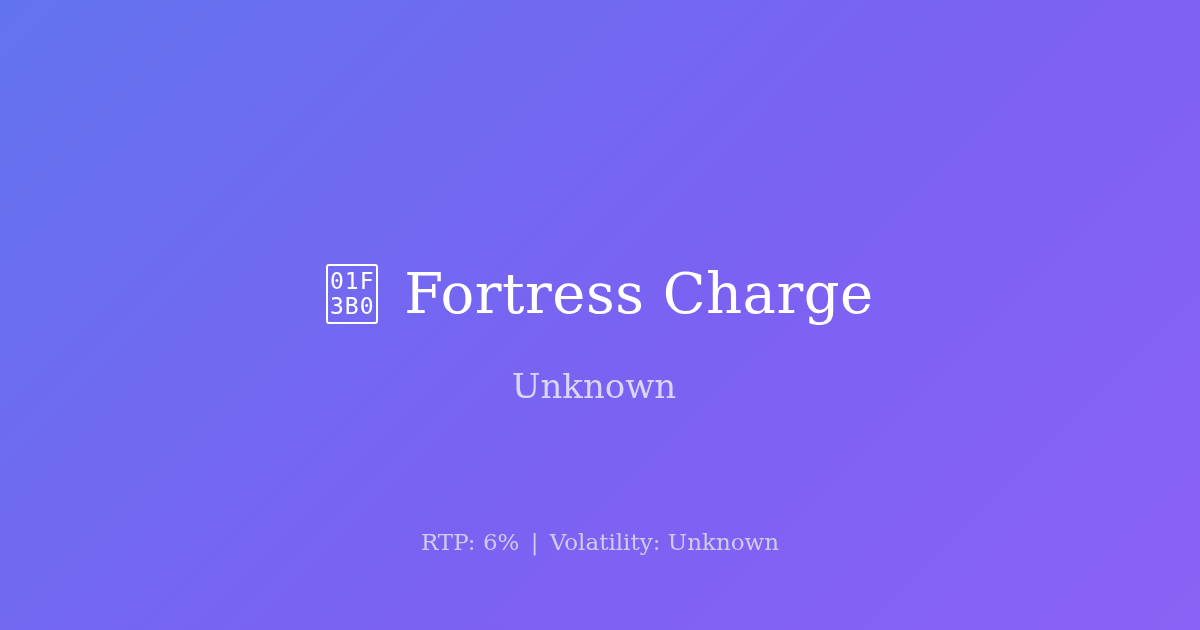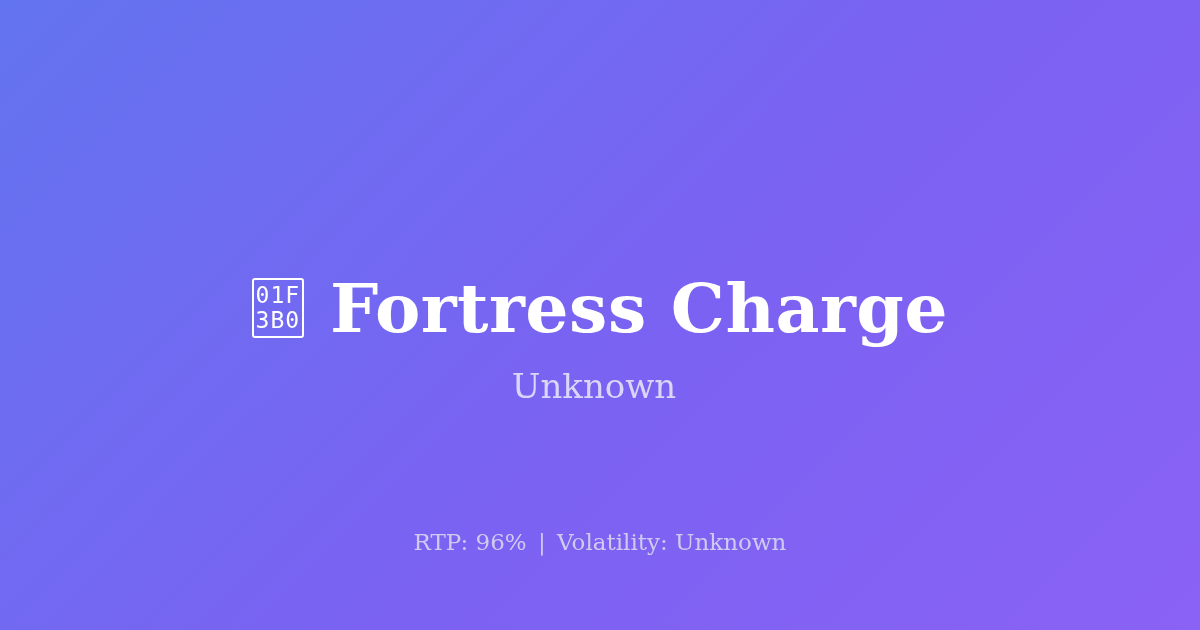--- a/index.html
+++ b/index.html
@@ -47,22 +47,22 @@
     font-size: 23px;
     line-height: 25px;
     letter-spacing: 1px;
     text-align: center;
     white-space: pre;
     font-weight: 400;
   }
   .title-text {
     color: #ffffff;
     font-family: "DejaVu Serif", serif;
-    font-weight: 700;
-    font-size: 68px;
+    font-weight: 400;
+    font-size: 56px;
     line-height: 1;
     letter-spacing: 0.5px;
     white-space: nowrap;
   }
   .subtitle {
     position: absolute;
     top: 364px;
     left: 0;
     right: 12px;
     text-align: center;
@@ -94,18 +94,18 @@
 
   <div class="title-row">
     <span class="title-emoji">01F
 3B0</span>
     <h1 class="title-text">Fortress Charge</h1>
   </div>
 
   <div class="subtitle">Unknown</div>
 
   <div class="meta">
-    <span>RTP: 96%</span>
+    <span>RTP: 6%</span>
     <span class="sep">|</span>
     <span>Volatility: Unknown</span>
   </div>
 
 </div>
 
 </body></html>

